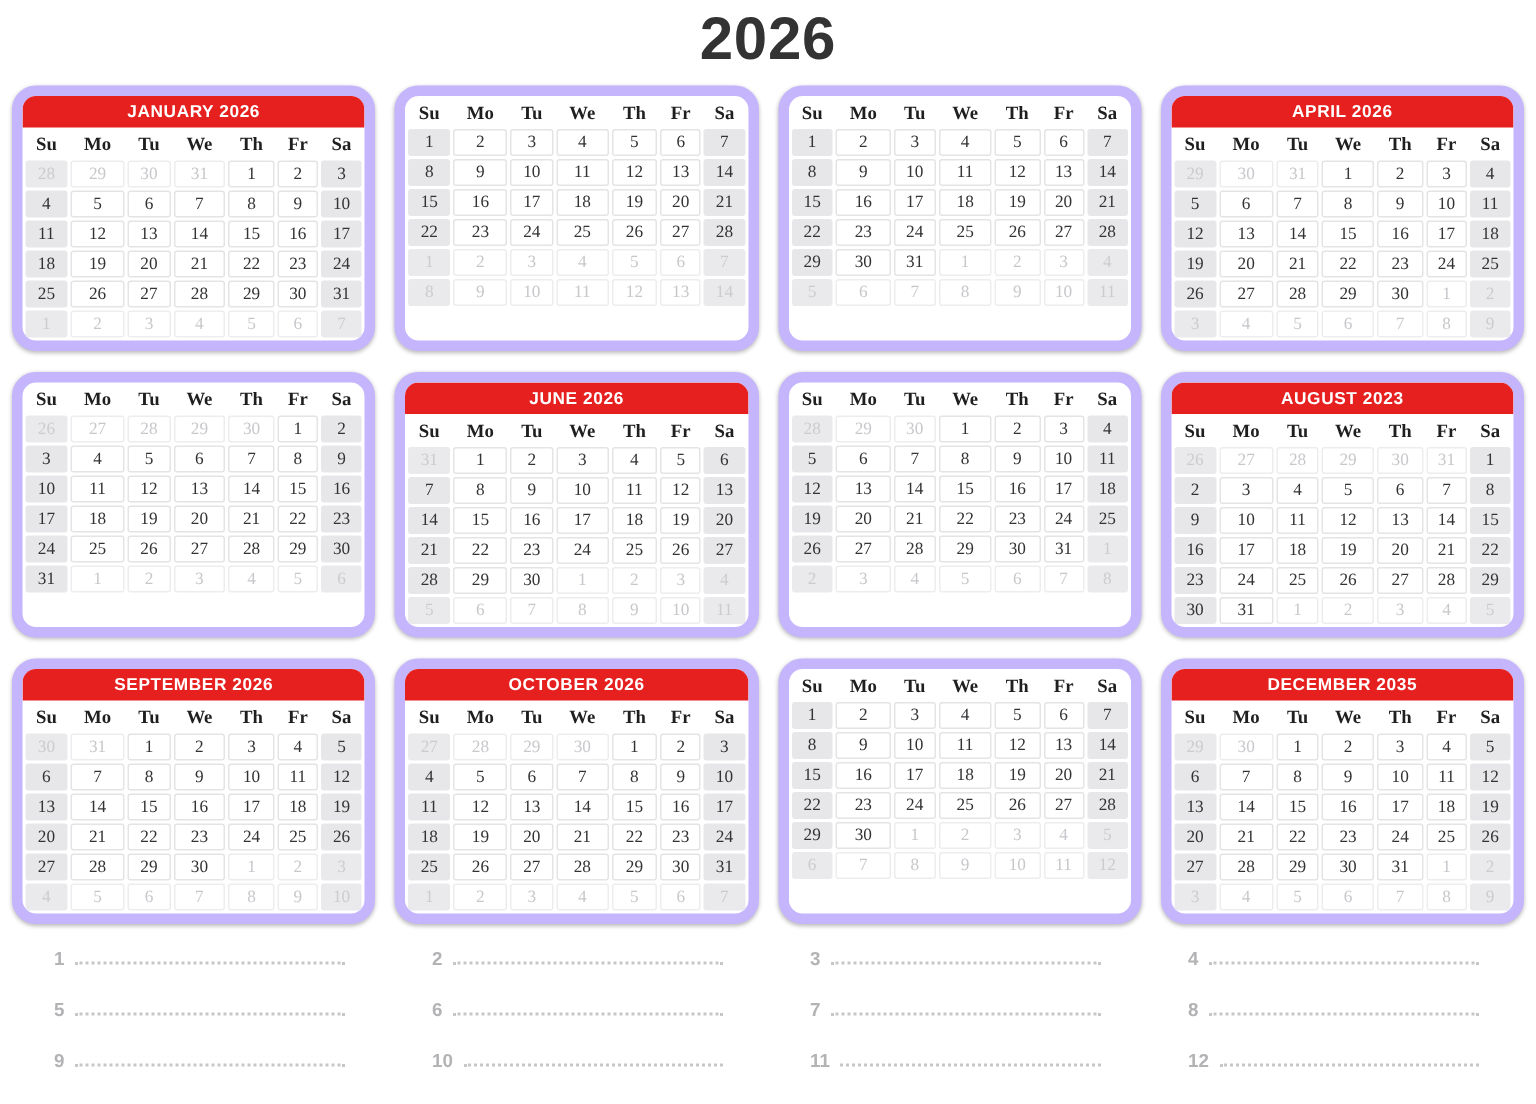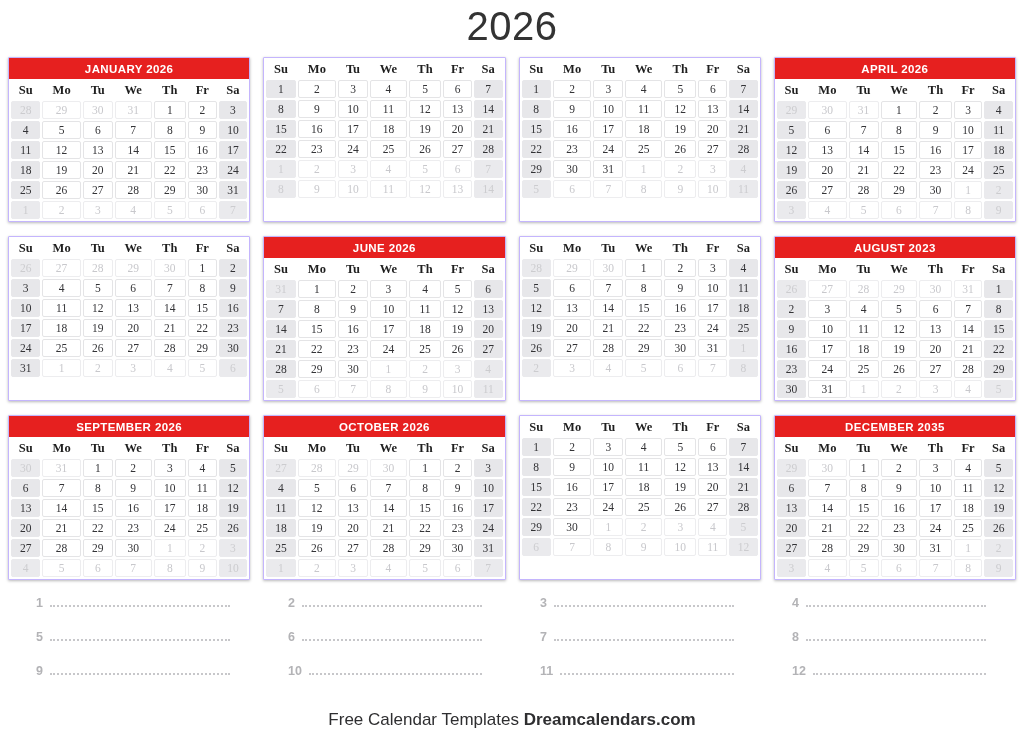--- a/index.html
+++ b/index.html
@@ -7,35 +7,35 @@
   body {
     width: 1024px;
     height: 736px;
     background: #ffffff;
     font-family: "Liberation Sans", "DejaVu Sans", sans-serif;
     overflow: hidden;
   }
   .year-title {
     text-align: center;
     font-size: 40px;
-    font-weight: 400;
+    font-weight: 700;
     color: #333333;
     margin: 4px 0 8px 0;
     letter-spacing: 0.5px;
   }
   .calendar-grid {
     display: grid;
     grid-template-columns: repeat(4, 1fr);
     gap: 14px 13px;
     padding: 0 8px;
   }
   .month-panel {
     background: #ffffff;
-    border: 1px solid #c4b5fd;
-    border-radius: 1px;
+    border: 7px solid #c4b5fd;
+    border-radius: 16px;
     box-shadow: 0 1px 3px rgba(0,0,0,0.28);
     overflow: hidden;
   }
   .month-header {
     background: #e6201f;
     color: #ffffff;
     font-weight: 700;
     font-size: 11.5px;
     text-align: center;
     padding: 5px 0 4px 0;

